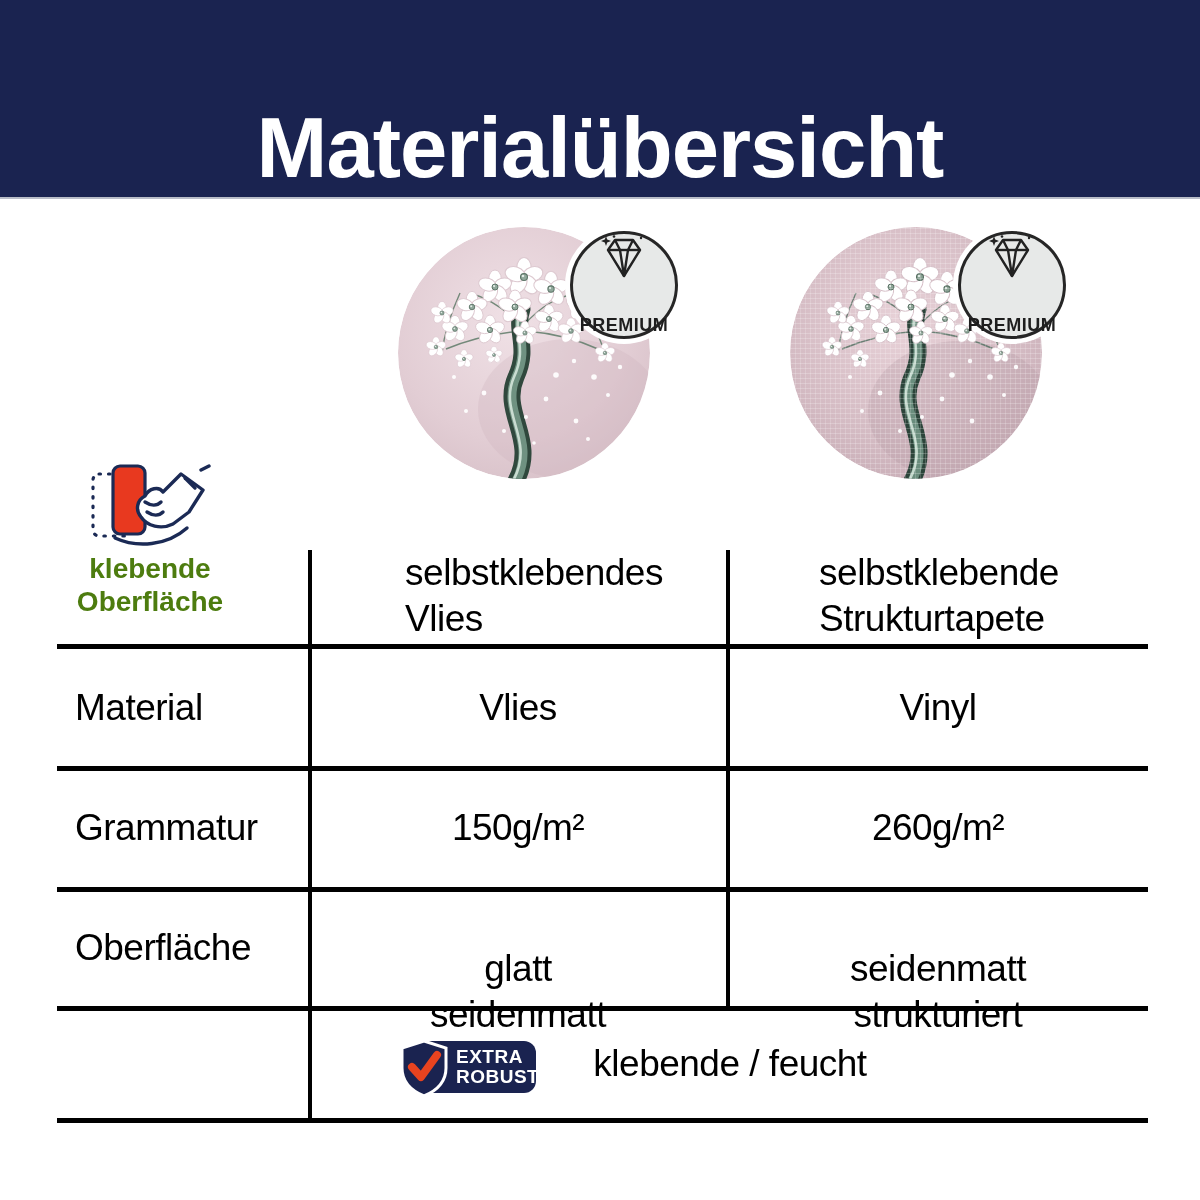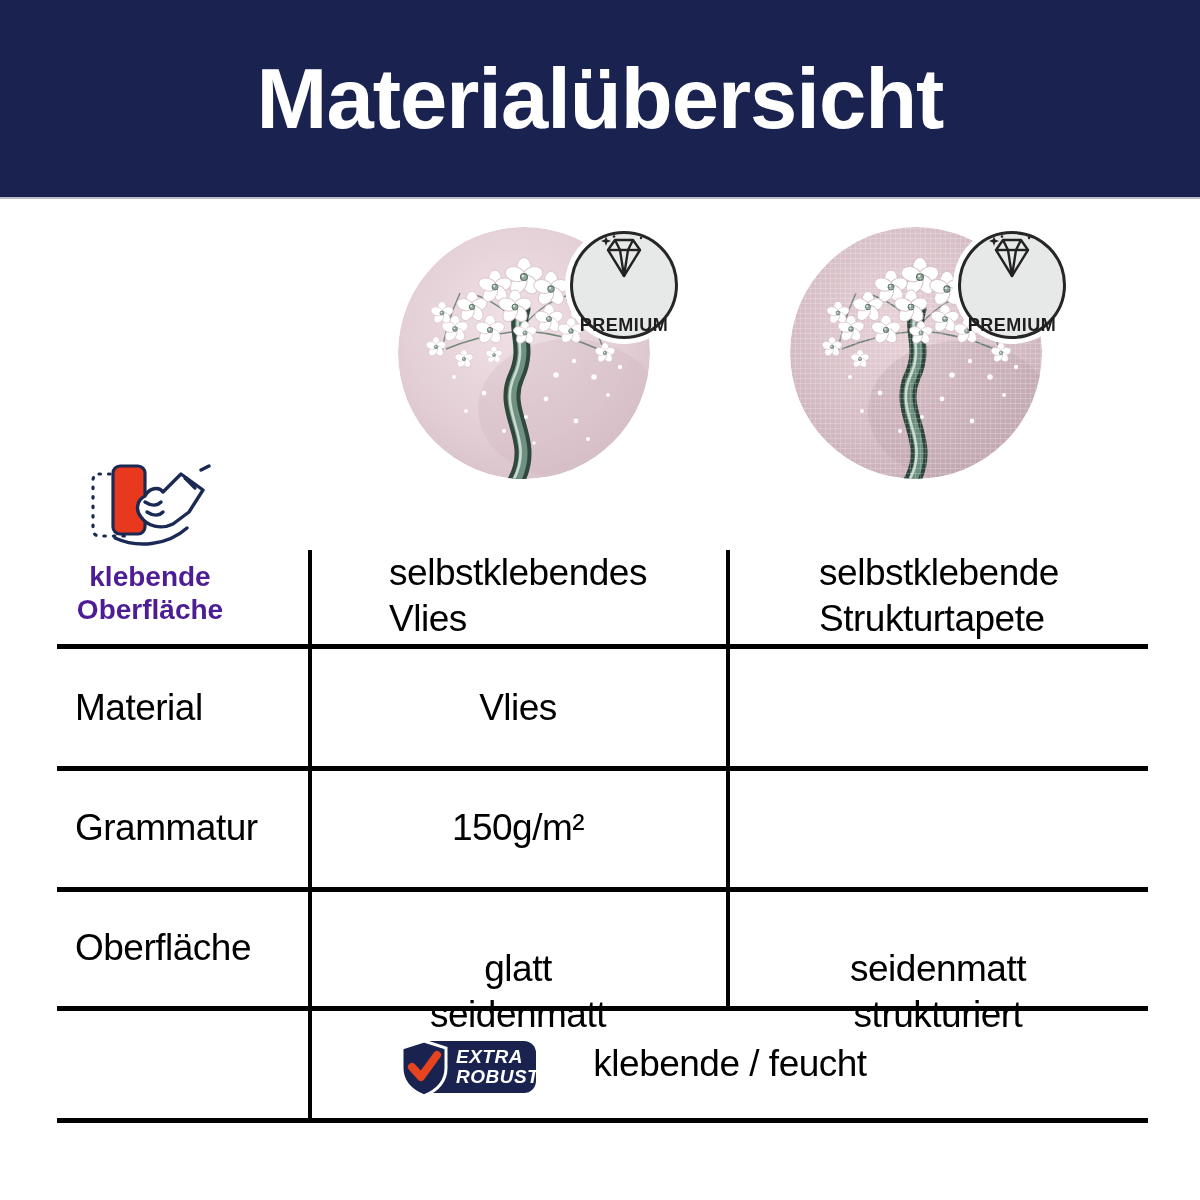--- a/index.html
+++ b/index.html
@@ -1,57 +1,57 @@
 <!DOCTYPE html>
 <html><head>
 <meta charset="utf-8">
 <style>
   html,body{margin:0;padding:0;background:#ffffff;}
   .page{position:relative;width:1200px;height:1200px;background:#ffffff;overflow:hidden;
         font-family:"Liberation Sans",sans-serif;color:#000;}
 
   
   .banner{position:absolute;left:0;top:0;width:1200px;height:197px;background:#1a2350;
-          border-bottom:2px solid #b9bdc8;display:flex;align-items:center;justify-content:center;}
+          border-bottom:2px solid #b9bdc8;display:flex;align-items:flex-end;justify-content:center;}
   .banner h1{margin:0;color:#ffffff;font-size:85px;font-weight:700;letter-spacing:-1px;}
 
   
   .product{position:absolute;top:227px;width:252px;height:252px;}
   .product.p-left{left:398px;}
   .product.p-right{left:790px;}
   .photo{position:absolute;left:0;top:0;width:252px;height:252px;border-radius:50%;}
   .texture{position:absolute;left:0;top:0;width:252px;height:252px;border-radius:50%;pointer-events:none;
      background:repeating-linear-gradient(0deg,rgba(255,255,255,.22) 0 1px,transparent 1px 5px),
                 repeating-linear-gradient(90deg,rgba(255,255,255,.18) 0 1px,transparent 1px 5px);}
   .premium{position:absolute;top:4px;width:102px;height:102px;border-radius:50%;background:#e7e9e8;
            border:3px solid #262626;box-shadow:0 0 0 5px #ffffff;
            display:flex;flex-direction:column;align-items:center;justify-content:space-between;}
   .p-left  .premium{left:172px;}
   .p-right .premium{left:168px;}
   .premium .plabel{font-size:18px;font-weight:800;letter-spacing:.5px;color:#1e1e1e;margin-top:1px;}
 
   
   .backing{position:absolute;left:35px;top:462px;width:230px;text-align:center;}
   .backing svg{display:block;margin:0 auto;}
-  .backing .blabel{color:#4c1d95;font-weight:700;font-size:28px;line-height:33px;margin-top:8px;}
+  .backing .blabel{color:#4d7c0f;font-weight:700;font-size:28px;line-height:33px;margin-top:0;}
 
   
   .hline{position:absolute;left:57px;width:1091px;height:5px;background:#000;}
   .vline{position:absolute;width:4px;background:#000;}
 
   
   .cell{position:absolute;display:flex;align-items:center;font-size:37px;letter-spacing:-0.5px;line-height:46px;}
   .cell.center{justify-content:center;text-align:center;}
   .pre{white-space:pre-line;margin-top:44px;}
   .blockleft{display:inline-block;text-align:left;white-space:pre-line;}
 
   .lab{left:75px;width:225px;}
 
   
-  .robust{position:absolute;left:398px;top:1038px;width:142px;height:58px;font-style:italic;}
+  .robust{position:absolute;left:398px;top:1038px;width:142px;height:58px;}
   .robust .plate{position:absolute;left:14px;top:3px;width:124px;height:52px;background:#1a2350;border-radius:12px;}
   .robust svg{position:absolute;left:0;top:0;}
   .robust .rtext{position:absolute;left:58px;top:9px;color:#fff;font-weight:800;font-size:19px;
                  line-height:20px;letter-spacing:.5px;display:flex;flex-direction:column;}
 </style>
 </head>
 <body>
 
 <div class="page">
 
@@ -257,34 +257,36 @@
   </div>
 
   <div class="hline" style="top:644px"></div>
   <div class="hline" style="top:766px"></div>
   <div class="hline" style="top:887px"></div>
   <div class="hline" style="top:1006px"></div>
   <div class="hline" style="top:1118px"></div>
   <div class="vline" style="left:308px;top:550px;height:573px"></div>
   <div class="vline" style="left:726px;top:550px;height:461px"></div>
 
-  <div class="cell center" style="left:310px;top:548px;width:416px;height:96px">
+  <div class="cell center" style="left:326px;top:548px;width:416px;height:96px">
     <span class="blockleft">selbstklebendes
 Vlies</span>
   </div>
   <div class="cell lab" style="top:651px;height:113px">Material</div>
 
   <div class="cell center" style="left:730px;top:548px;width:418px;height:96px">
     <span class="blockleft">selbstklebende
 Strukturtapete</span>
   </div>
   <div class="cell center" style="left:312px;top:651px;width:412px;height:113px">Vlies</div>
+  <div class="cell center" style="left:730px;top:651px;width:416px;height:113px">Vinyl</div>
 
   <div class="cell lab" style="top:771px;height:114px">Grammatur</div>
   <div class="cell center" style="left:312px;top:771px;width:412px;height:114px">150g/m²</div>
+  <div class="cell center" style="left:730px;top:771px;width:416px;height:114px">260g/m²</div>
 
   <div class="cell lab" style="top:892px;height:112px">Oberfläche</div>
   <div class="cell center pre" style="left:312px;top:892px;width:412px;height:112px">glatt
 seidenmatt</div>
   <div class="cell center pre" style="left:730px;top:892px;width:416px;height:112px">seidenmatt
 strukturiert</div>
 
   <div class="robust">
     <div class="plate"></div>
     <svg width="52" height="60" viewBox="0 0 52 60">

